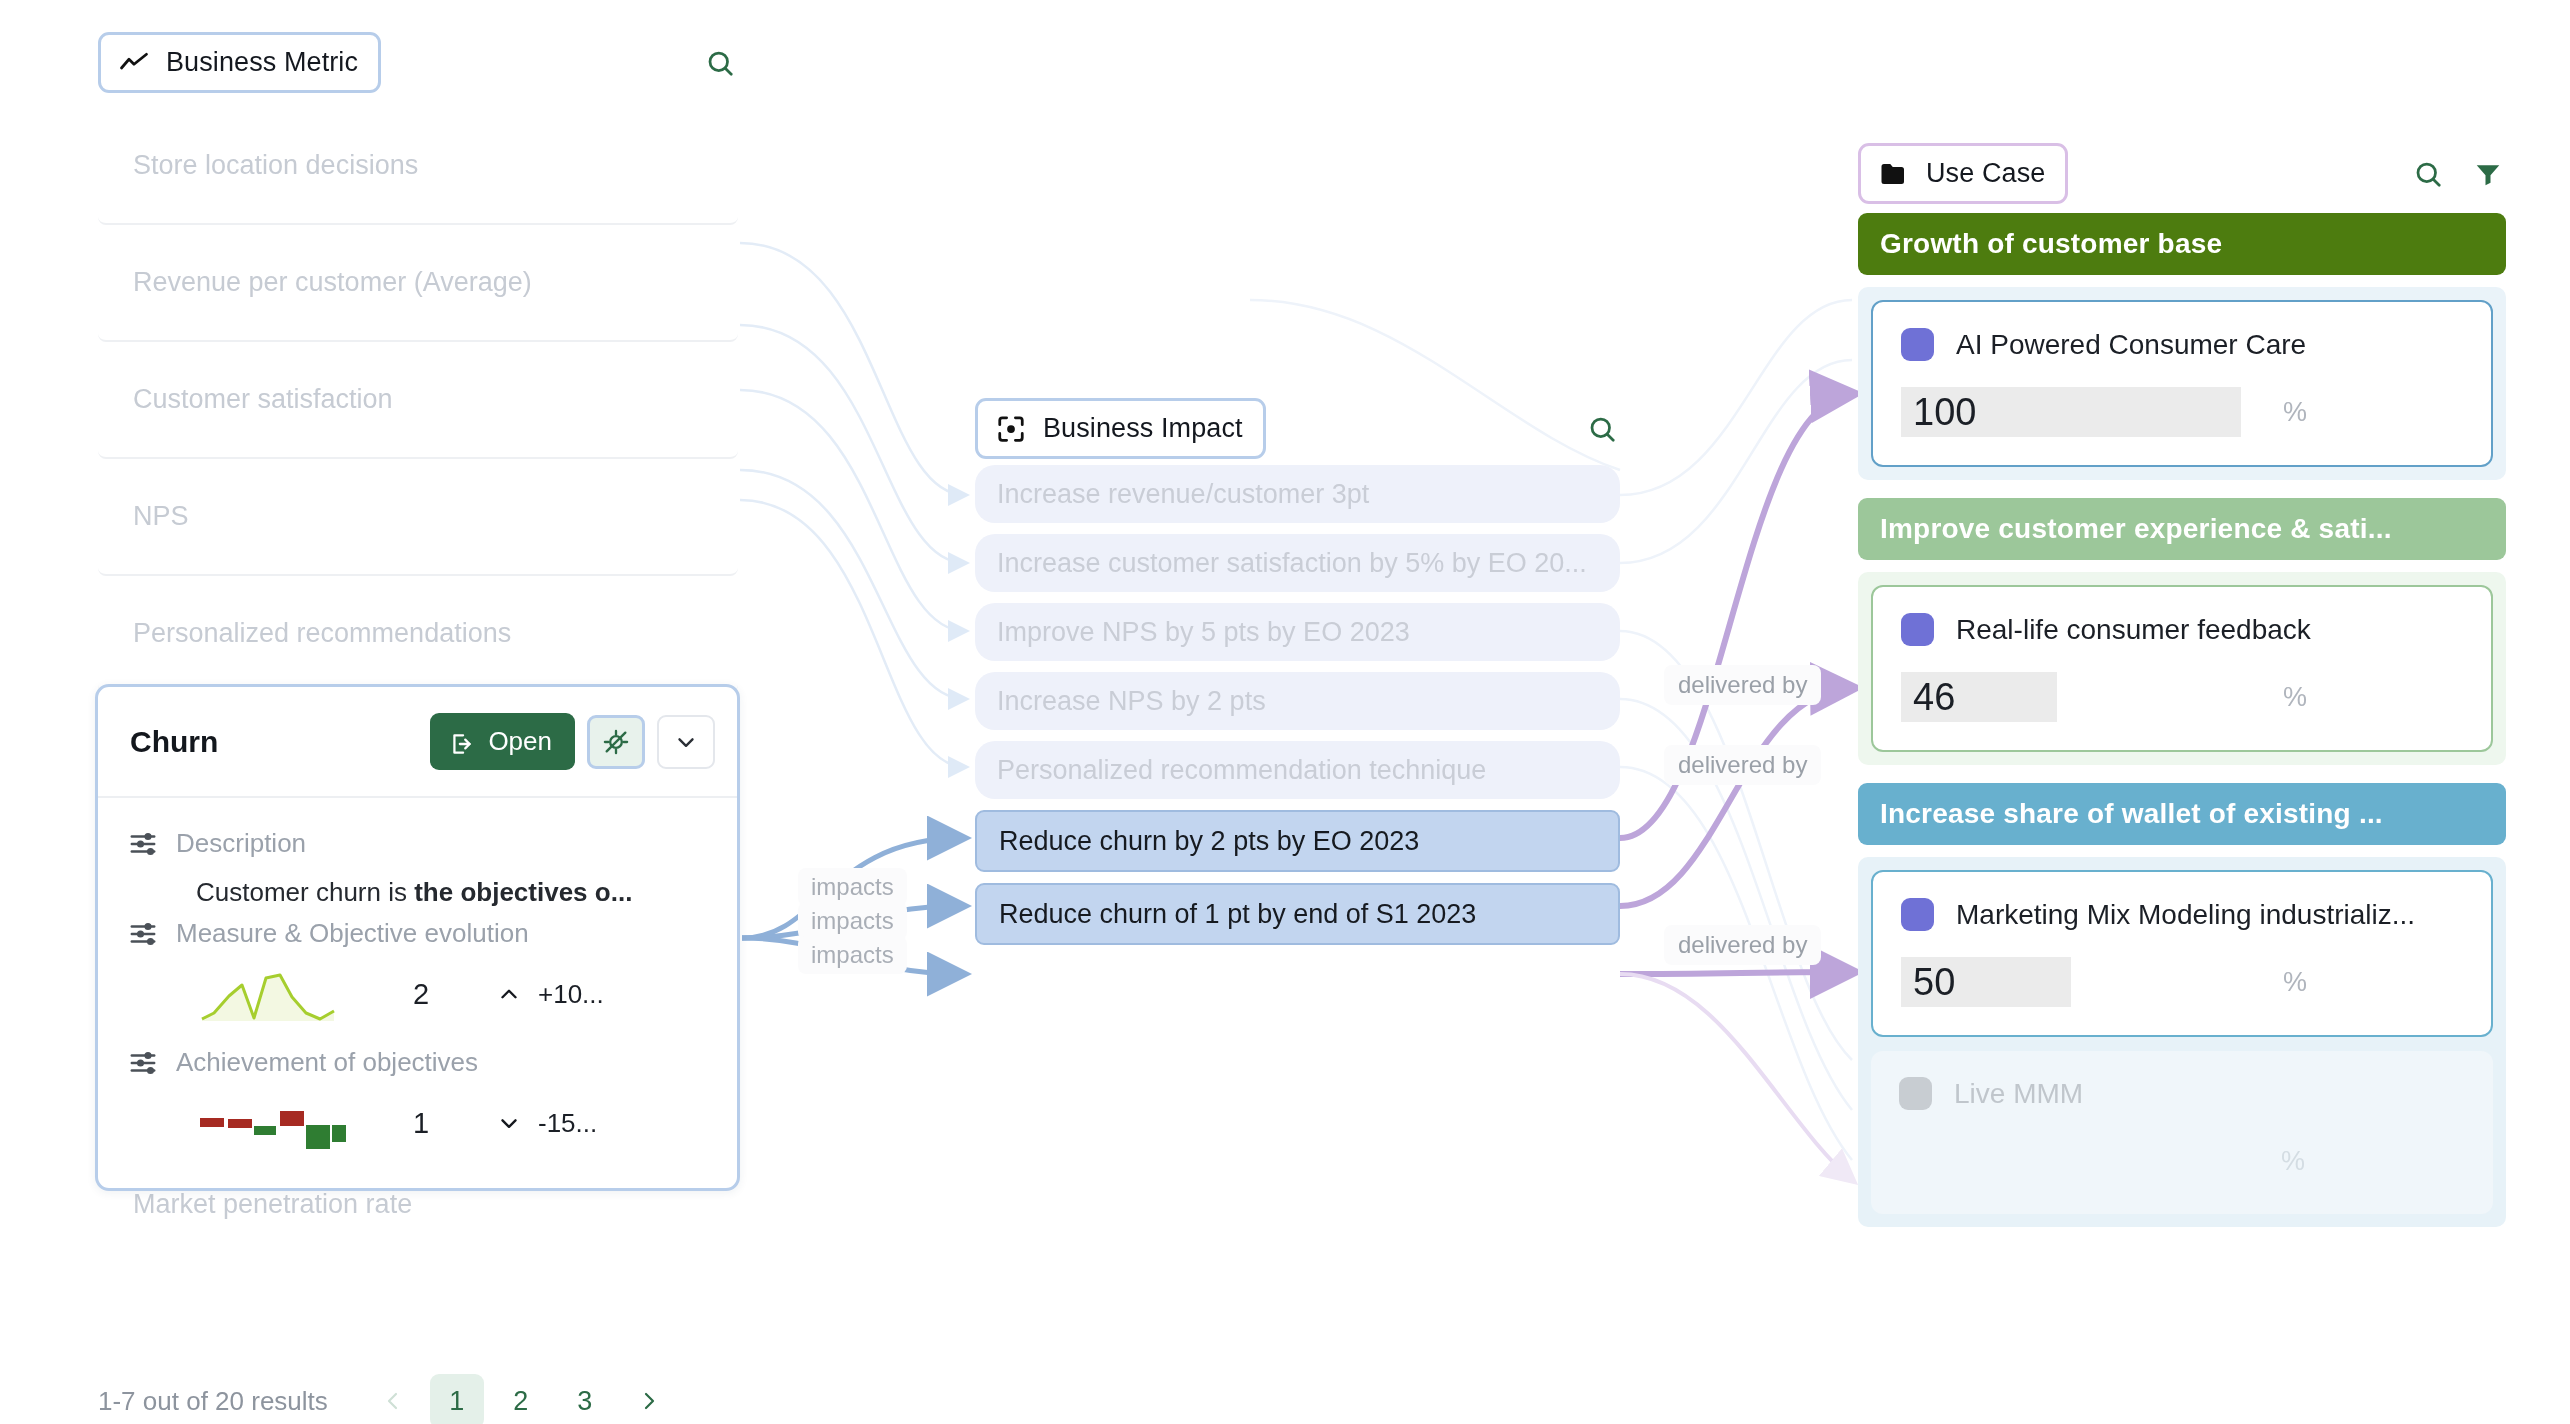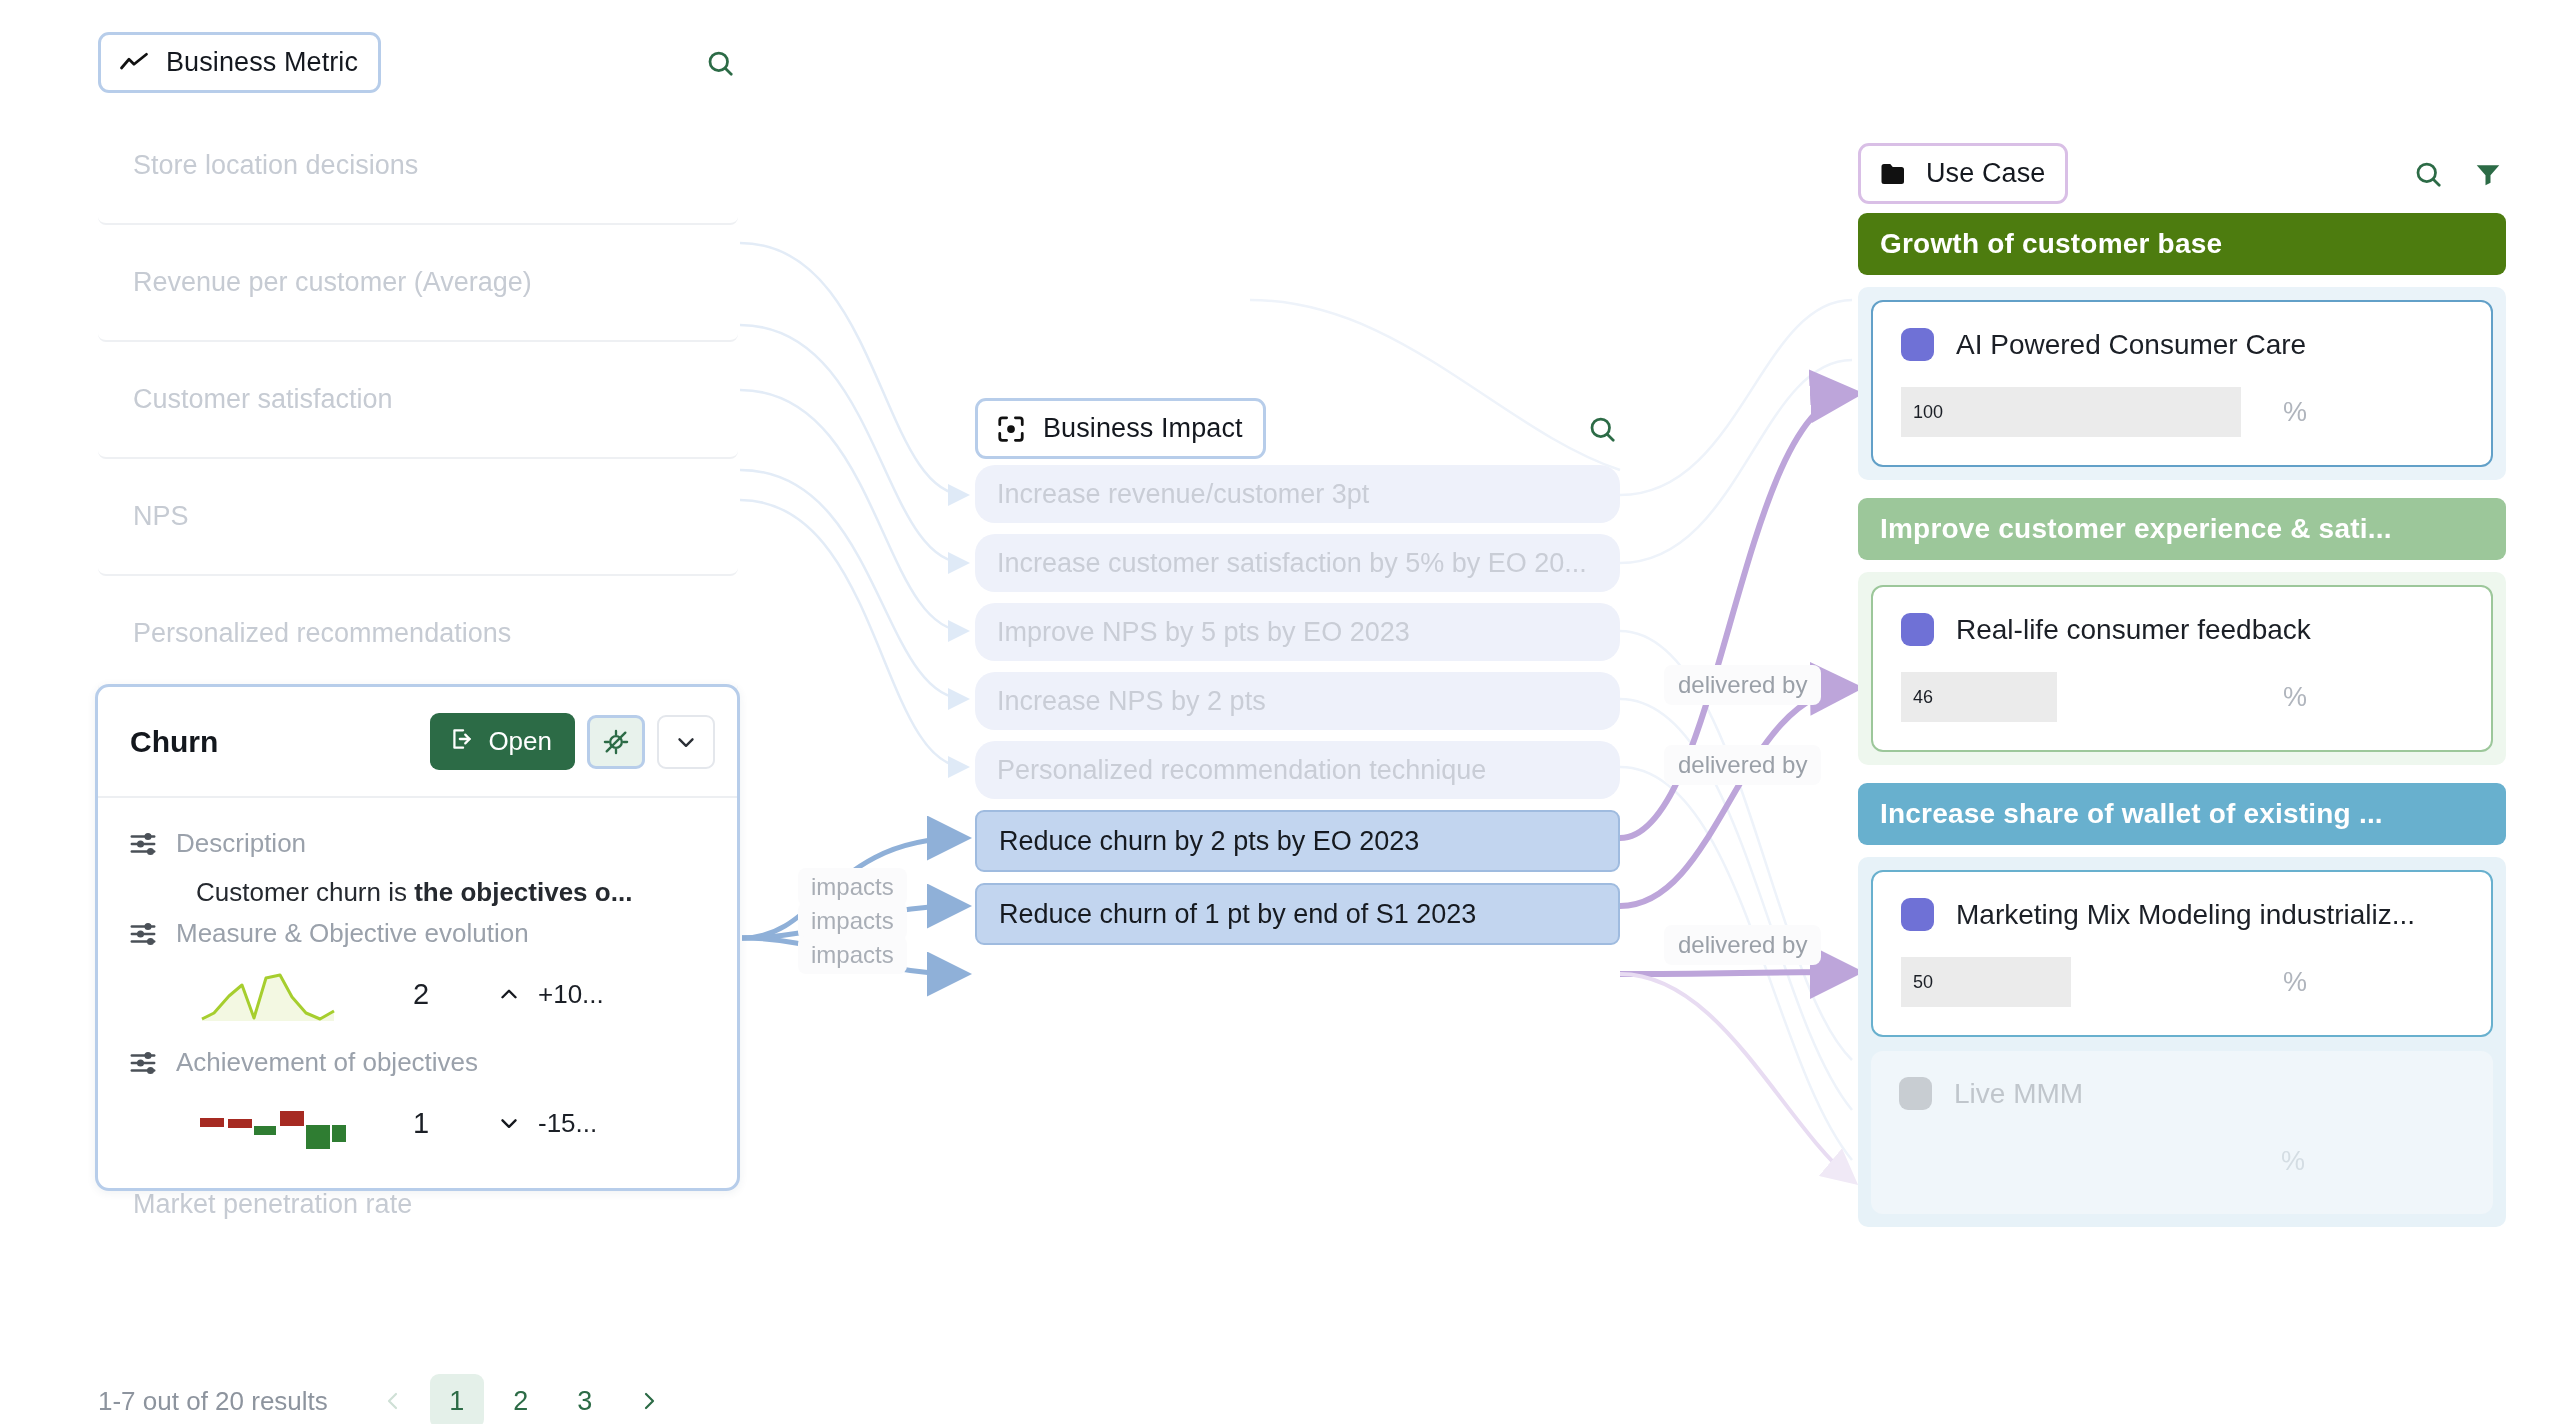--- a/index.html
+++ b/index.html
@@ -44,21 +44,21 @@
     position: absolute; left: 95px; top: 684px; width: 645px;
     background: #fff; border: 3px solid #b7cdea; border-radius: 14px;
     box-shadow: 0 2px 10px rgba(30,50,90,.07);
     overflow: hidden;
   }
   .cc-head { display: flex; align-items: center; justify-content: space-between;
              padding: 26px 22px 26px 32px; border-bottom: 2px solid #edeff2; }
   .cc-title { font-size: 30px; font-weight: 700; color: #13171d; }
   .cc-actions { display: flex; align-items: center; gap: 12px; }
   .btn-open {
-    display: inline-flex; align-items: flex-start; gap: 13px;
+    display: inline-flex; align-items: flex-end; gap: 13px;
     background: #2c6b46; color: #fff; border: none; border-radius: 9px;
     padding: 13px 23px 13px 19px; font-size: 26px; cursor: pointer;
     font-family: inherit;
   }
   .btn-sq {
     width: 58px; height: 54px; border-radius: 9px; background: #fff;
     border: 2px solid #e4e7ec; display: inline-flex; align-items: center;
     justify-content: center; cursor: pointer;
   }
   .btn-sq.act { background: #e8f2ec; border: 3px solid #b7cdea; }
@@ -103,21 +103,21 @@
   .group-body { border-radius: 10px; padding: 13px; margin: 12px 0 18px 0; text-align: center; }
   .uc-card {
     background: #fff; border-radius: 12px; padding: 26px 28px 28px 28px;
   }
   .uc-top { display: flex; align-items: center; gap: 22px; }
   .uc-dot { width: 33px; height: 33px; border-radius: 9px; background: #6f71d6; flex: none; }
   .uc-name { font-size: 28px; color: #1b1f26; white-space: nowrap; }
   .uc-bar { margin-top: 26px; display: flex; align-items: center; }
   .uc-track { height: 50px; width: 340px; position: relative; }
   .uc-fill { position: absolute; left: 0; top: 0; bottom: 0; background: #ebebeb; }
-  .uc-num { position: absolute; left: 12px; top: 50%; transform: translateY(-50%); font-size: 18px; color: #1b1f26; }
+  .uc-num { position: absolute; left: 12px; top: 50%; transform: translateY(-50%); font-size: 38px; color: #1b1f26; }
   .uc-pct { font-size: 27px; color: #b0b5bd; margin-left: 42px; }
   .uc-card.faded { background: #f0f6fa; }
   .uc-card.faded .uc-dot { background: #c8cdd2; }
   .uc-card.faded .uc-name { color: #c0c6cc; }
   .uc-card.faded .uc-pct { color: #d4dde3; }
 
   svg { display: block; }
 </style>
 </head>
 <body>

